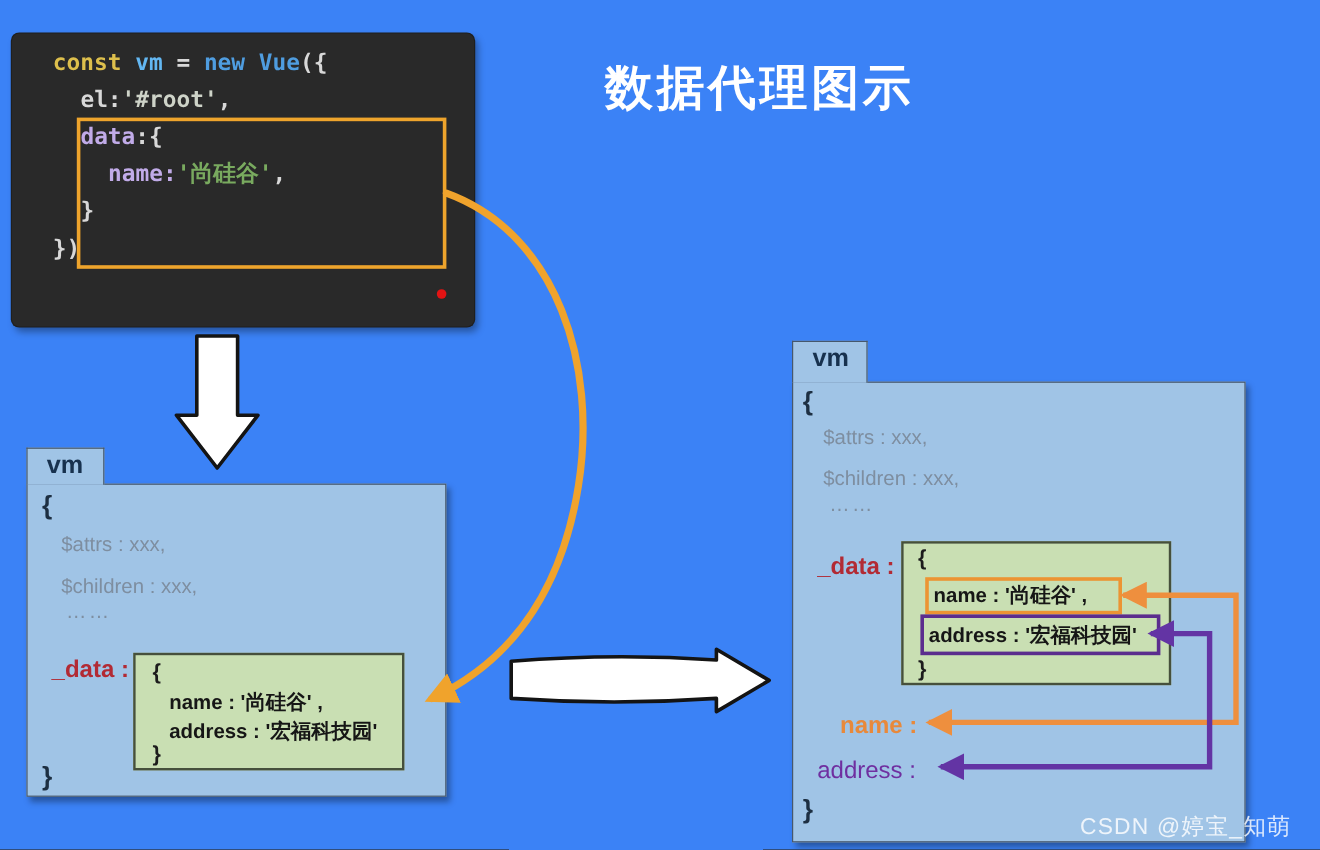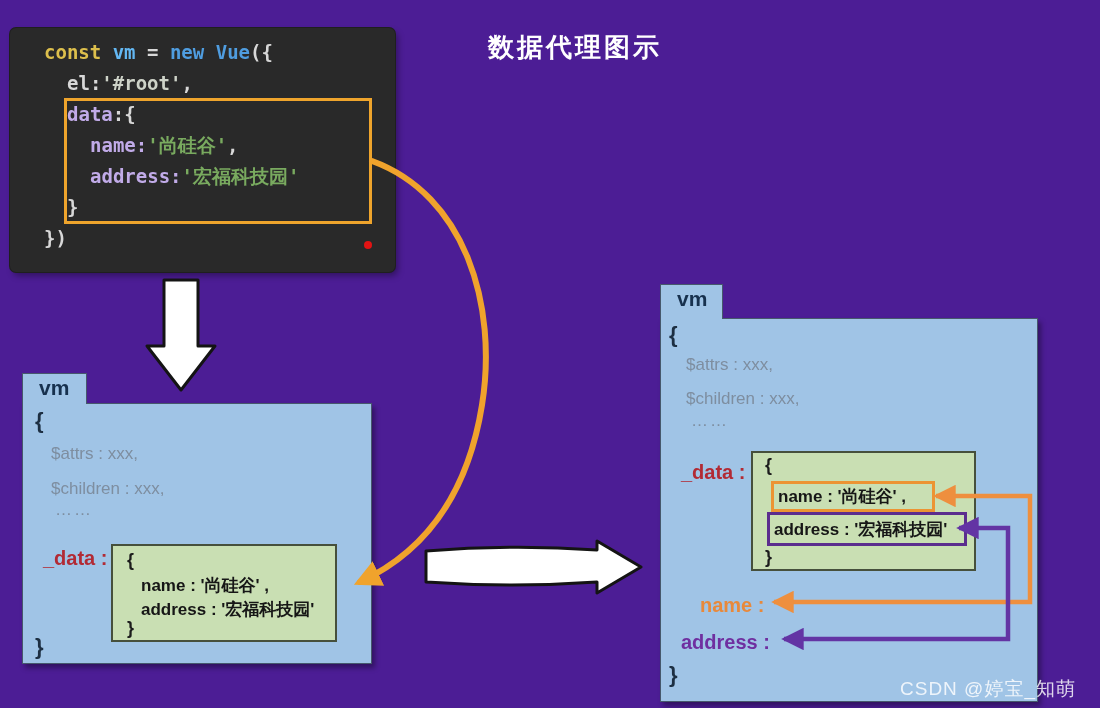--- a/index.html
+++ b/index.html
@@ -1,33 +1,33 @@
 <!DOCTYPE html>
 <html><head>
 <meta charset="utf-8">
 <style>
   html,body{margin:0;padding:0;background:#2b2b2b;}
-  .page{position:relative;width:1100px;height:708px;background:#4c1d95;overflow:hidden;
+  .page{position:relative;width:1100px;height:708px;background:#3b82f6;overflow:hidden;
         font-family:"Liberation Sans",sans-serif;}
 
   
   .code-panel{position:absolute;left:10px;top:28px;width:385px;height:244px;background:#292929;
               border-radius:6px;box-shadow:0 0 0 1px #1f1f1f, 3px 4px 6px rgba(0,0,0,.35);}
   .code-lines{position:absolute;left:34px;top:9px;}
   .cl{font-family:"DejaVu Sans Mono","Liberation Mono",monospace;font-weight:bold;font-size:19px;
       line-height:31px;color:#d8d8d8;white-space:nowrap;}
   .ind1{padding-left:23px}.ind2{padding-left:46px}
   .tk-gold{color:#ddbf4c}.tk-cyan{color:#63b7f2}.tk-blue{color:#4f9de0}
   .tk-plain{color:#d8d8d8}.tk-lav{color:#c1abe8}.tk-dimstr{color:#ced3c8}.tk-green{color:#79aa5f}
   .data-highlight{position:absolute;left:54px;top:70px;width:308px;height:126px;
                   border:3px solid #eea42c;box-sizing:border-box;}
   .red-dot{position:absolute;left:354px;top:213px;width:8px;height:8px;border-radius:50%;background:#e21313;}
 
   
-  .title{position:absolute;left:488px;top:30px;margin:0;font-size:26px;font-weight:bold;color:#ffffff;
+  .title{position:absolute;left:488px;top:30px;margin:16px;font-size:40px;font-weight:bold;color:#ffffff;
          letter-spacing:3px;white-space:nowrap;}
 
   
   .vm-tab{position:absolute;background:#a0c4e6;border:1px solid #46586c;border-bottom:none;
           color:#17314e;font-weight:bold;font-size:21px;box-sizing:border-box;z-index:3;
           padding:2px 0 0 16px;}
   .vm-tab.left{left:22px;top:373px;width:65px;height:31px;}
   .vm-tab.right{left:660px;top:284px;width:63px;height:35px;}
   .vm-body{position:absolute;background:#a0c4e6;border:1px solid #46586c;box-sizing:border-box;z-index:2;
            box-shadow:3px 4px 5px rgba(0,0,0,.35);}
@@ -62,39 +62,38 @@
   .vm-body.left .gb-a{left:28px;top:52px}
   .vm-body.left .gb-c{left:14px;top:72px}
   .vm-body.right .gb-o{left:12px;top:2px}
   .vm-body.right .gb-c{left:12px;top:94px}
   .hl{position:absolute;box-sizing:border-box;display:flex;align-items:center;padding-left:4px;}
   .hl span{font-weight:bold;font-size:17px;color:#161616;white-space:nowrap;}
   .hl-name{left:18px;top:28px;width:164px;height:31px;border:3px solid #ec9433;}
   .hl-address{left:14px;top:59px;width:200px;height:34px;border:3px solid #5b2d8e;}
 
   .name-label{position:absolute;left:23px;top:275px;color:#e8893b;font-weight:bold;font-size:20px;margin-left:16px;}
-  .address-label{position:absolute;left:20px;top:312px;color:#6f2fa0;font-weight:bold;font-size:20px;}
+  .address-label{position:absolute;left:20px;top:312px;color:#6f2fa0;font-weight:normal;font-size:20px;}
 
   
   .ov{position:absolute;pointer-events:none;z-index:4;}
   .watermark{position:absolute;left:900px;top:676px;font-size:19px;color:rgba(255,255,255,.82);
              letter-spacing:1px;z-index:5;white-space:nowrap;}
 </style>
 </head>
 <body>
 
 <div class="page">
 
   <div class="code-panel">
     <div class="code-lines">
       <div class="cl"><span class="tk-gold">const</span> <span class="tk-cyan">vm</span> <span class="tk-plain">=</span> <span class="tk-blue">new</span> <span class="tk-blue">Vue</span><span class="tk-plain">({</span></div>
       <div class="cl ind1"><span class="tk-plain">el:</span><span class="tk-dimstr">'#root'</span><span class="tk-plain">,</span></div>
       <div class="cl ind1"><span class="tk-lav">data</span><span class="tk-plain">:{</span></div>
       <div class="cl ind2"><span class="tk-lav">name:</span><span class="tk-green">'尚硅谷'</span><span class="tk-plain">,</span></div>
-      <div class="cl ind2"><span class="tk-lav">address:</span><span class="tk-green">'宏福科技园'</span></div>
       <div class="cl ind1"><span class="tk-plain">}</span></div>
       <div class="cl"><span class="tk-plain">})</span></div>
     </div>
     <div class="data-highlight"></div>
     <div class="red-dot"></div>
   </div>
 
   <h1 class="title">数据代理图示</h1>
 
   <svg class="ov" style="left:138px;top:278px" width="90" height="118" viewBox="0 0 90 118">

